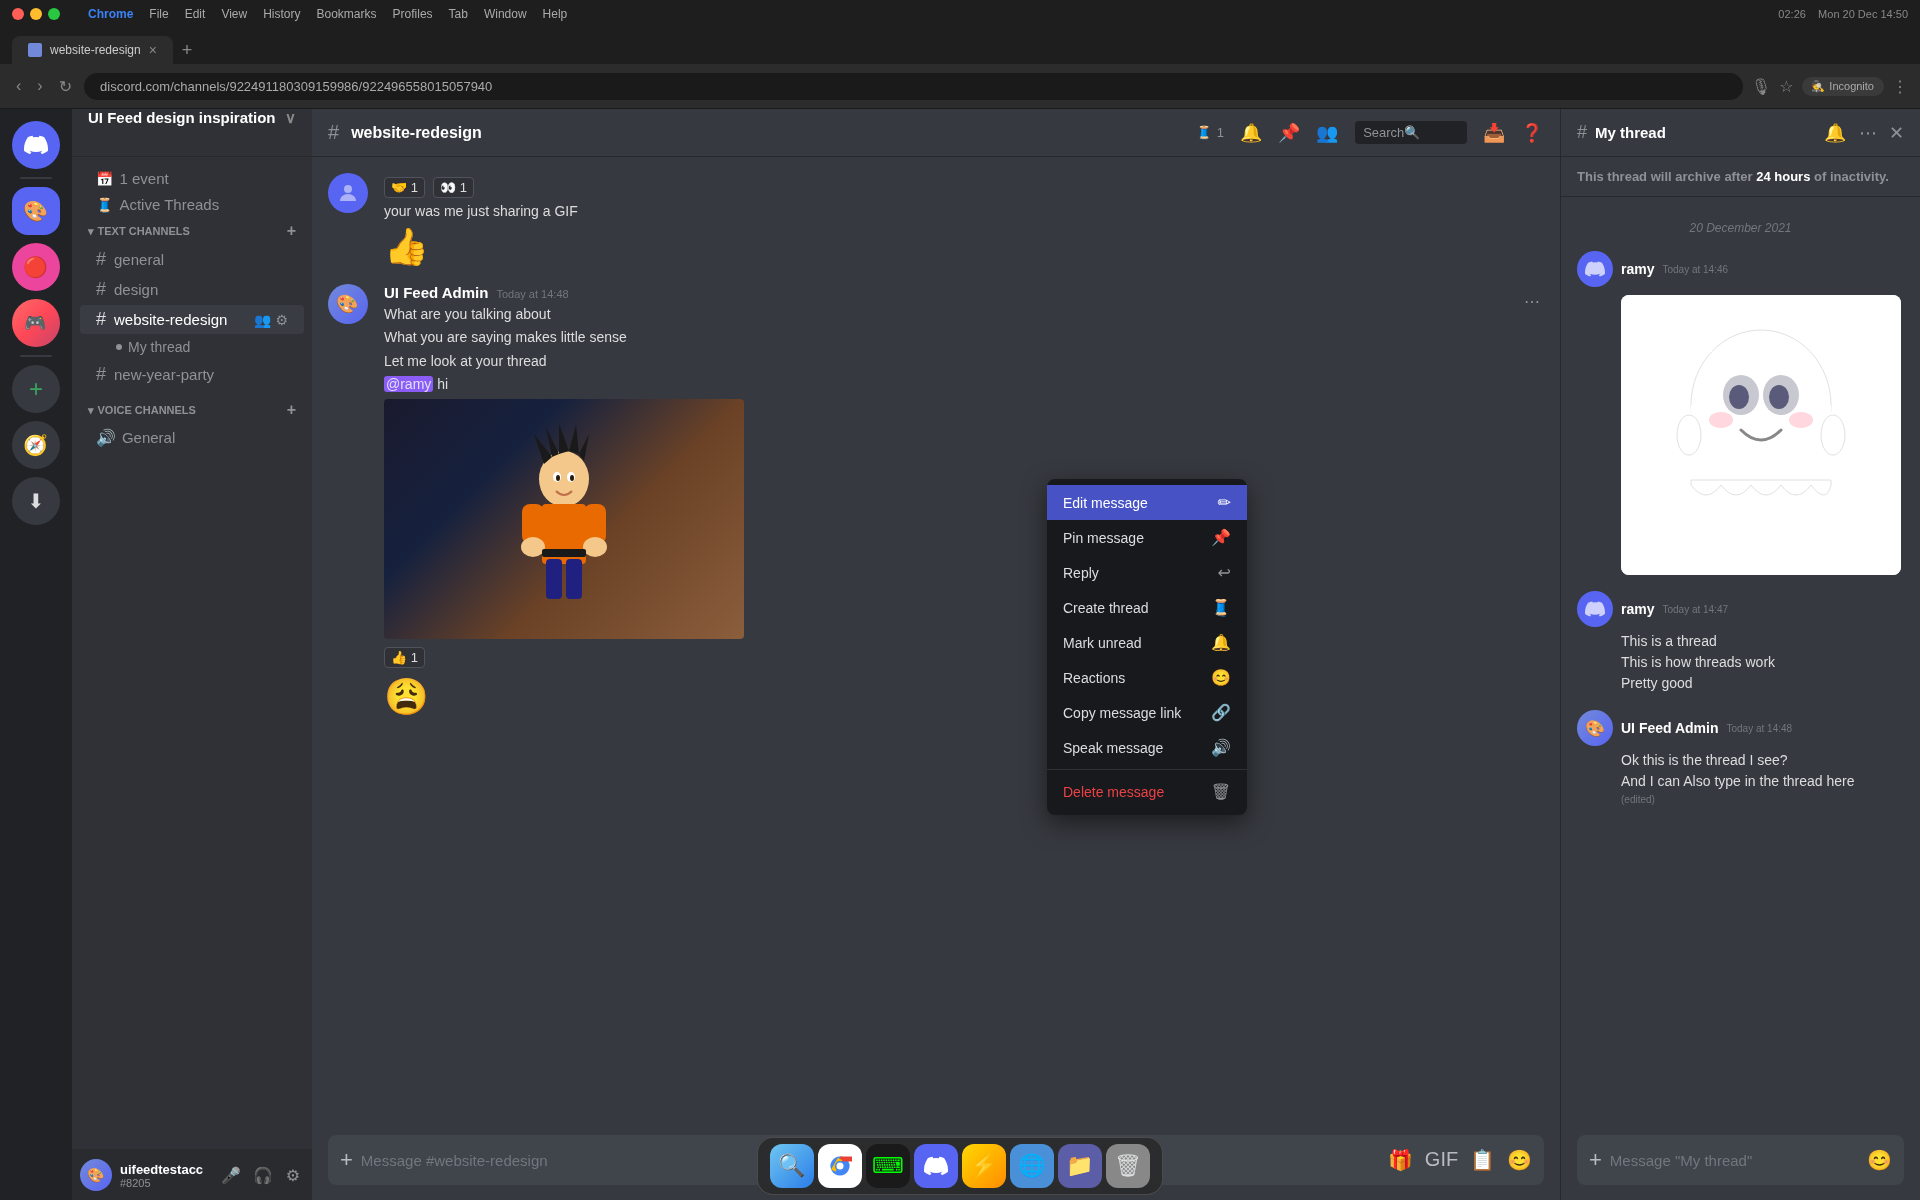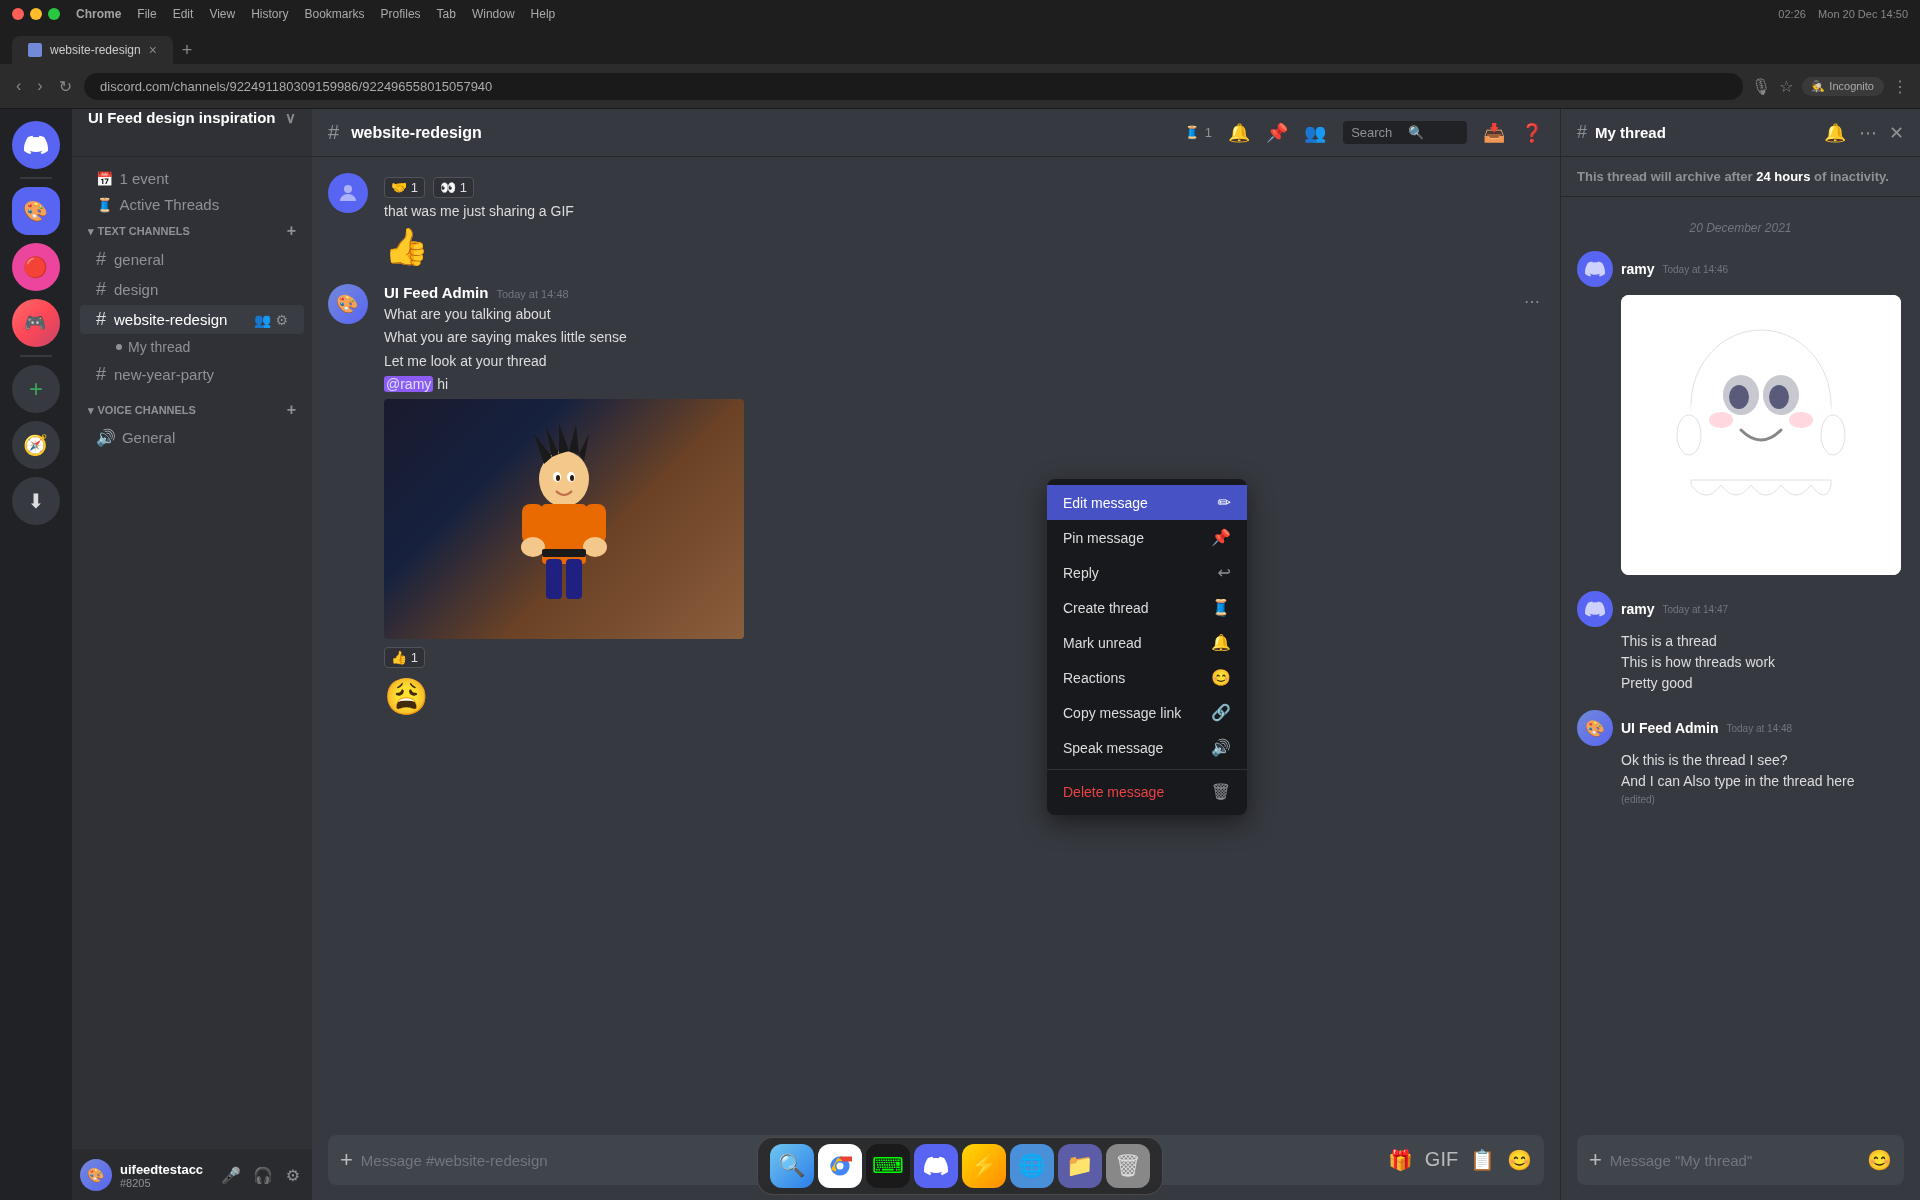--- a/index.html
+++ b/index.html
@@ -21,21 +21,21 @@
       align-items: center;
       padding: 0 12px;
       gap: 8px;
     }
     .titlebar-dots { display: flex; gap: 6px; }
     .dot { width: 12px; height: 12px; border-radius: 50%; }
     .dot-red { background: #ff5f57; }
     .dot-yellow { background: #ffbd2e; }
     .dot-green { background: #28c840; }
     .titlebar-text { color: #aaa; font-size: 12px; margin-left: 8px; }
-    .titlebar-chrome { color: #a3a3a3; font-size: 12px; font-weight: 600; margin-left: 8px; }
+    .titlebar-chrome { color: #3b82f6; font-size: 12px; font-weight: 600; margin-left: 20px; }
     .titlebar-right { margin-left: auto; color: #888; font-size: 11px; }
 
     
     .browser-chrome {
       background: #2c2c2c;
       border-bottom: 1px solid #1a1a1a;
     }
     .tab-bar {
       height: 36px;
       background: #1e1e1e;
@@ -244,22 +244,22 @@
     }
     .header-icon { cursor: pointer; font-size: 18px; }
     .search-box {
       background: #202225;
       border-radius: 4px;
       padding: 4px 8px;
       font-size: 13px;
       color: #8e9297;
       display: flex;
       align-items: center;
-      gap: 16px;
-      width: 124px;
+      gap: 0;
+      width: 112px;
       cursor: pointer;
     }
 
     .messages-area {
       flex: 1;
       overflow-y: auto;
       padding: 16px;
     }
     .message-group { display: flex; gap: 16px; margin-bottom: 16px; }
     .message-avatar {
@@ -675,21 +675,21 @@
           <svg width="24" height="24" viewBox="0 0 24 24" fill="white" opacity="0.5">
             <circle cx="12" cy="8" r="4"></circle>
             <path d="M4 20c0-4 3.6-7 8-7s8 3 8 7"></path>
           </svg>
         </div>
         <div class="message-content-area">
           <div style="display:flex; gap:8px; margin-bottom:4px;">
             <div class="reaction-badge">🤝 1</div>
             <div class="reaction-badge">👀 1</div>
           </div>
-          <div class="message-text">that was me just sharing a GIF</div>
+          <div class="message-text">your was me just sharing a GIF</div>
           <span style="font-size:36px;">👍</span>
         </div>
       </div>
 
       <div class="message-group">
         <div class="message-avatar" style="background: linear-gradient(135deg, #7289da, #5865f2);">
           <span style="font-size:18px;">🎨</span>
         </div>
         <div class="message-content-area">
           <div class="message-header">

